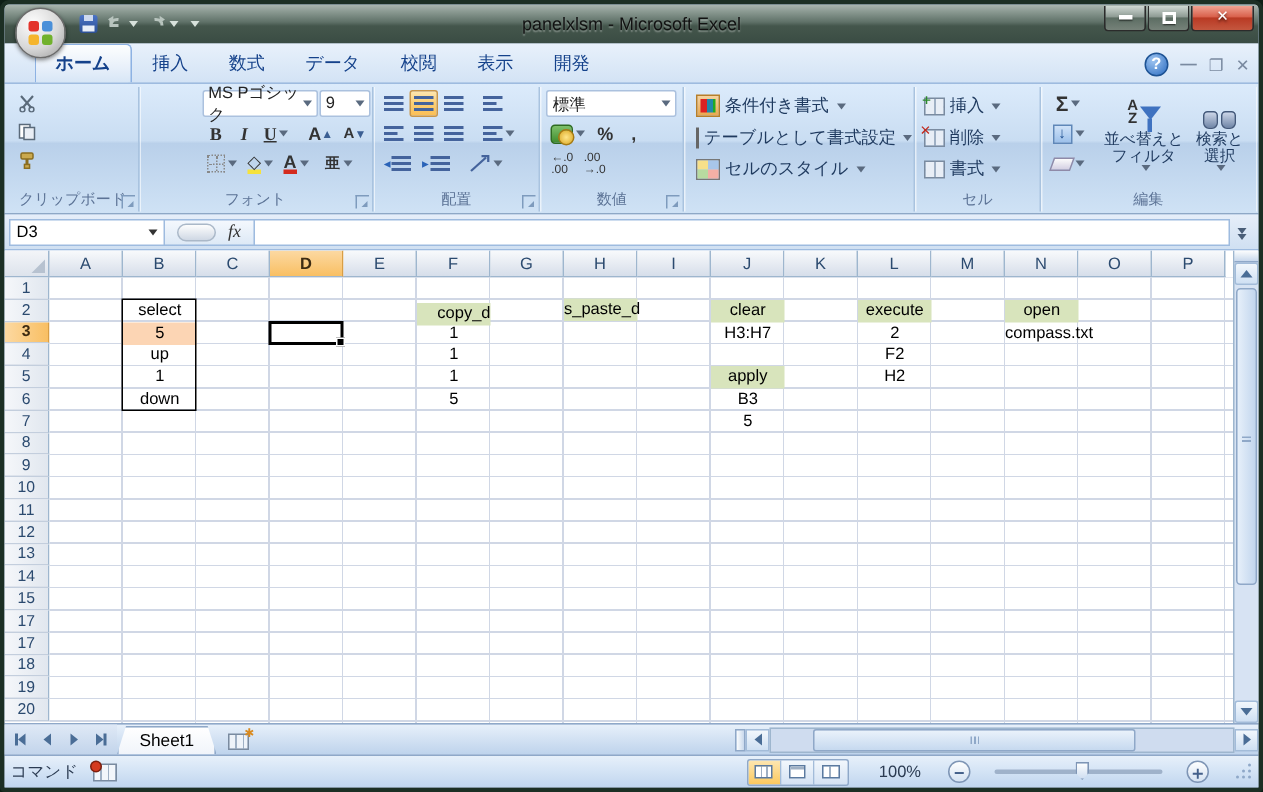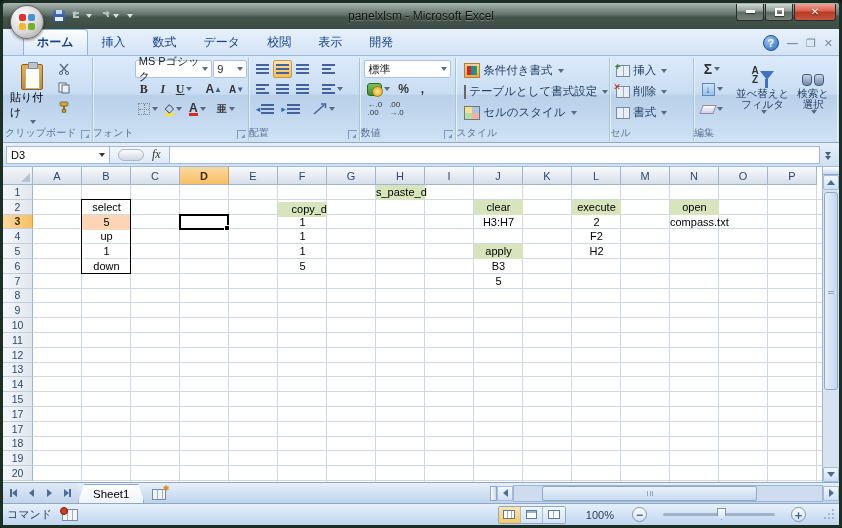--- a/index.html
+++ b/index.html
@@ -49,21 +49,21 @@
   .tabrow-right { position:absolute; right:6px; top:6px; display:flex; align-items:center; gap:8px; }
   .helpbtn { width:16px; height:16px; border-radius:50%; background:radial-gradient(circle at 35% 30%,#9fc5f1,#2a6bc0);
     color:#fff; font-weight:bold; font-size:11px; display:flex; align-items:center; justify-content:center; border:1px solid #1d5293; }
   .wb-ctl { color:#7a8aa0; font-size:11px; font-weight:bold; letter-spacing:0; }
 
   
   .ribbon { height:87px; flex:0 0 87px; background:linear-gradient(#dcebfb,#c9ddf2 44%,#b9d0ea 46%,#cfe2f5);
     display:flex; padding:2px 2px 1px 2px; border-bottom:1px solid #8ea8c6; }
   .rgroup { position:relative; border-right:1px solid #a9c3df; box-shadow:1px 0 0 rgba(255,255,255,.6);
     padding:2px 4px 14px 4px; display:flex; }
-  .rgroup-label { position:absolute; bottom:1px; left:0; right:0; text-align:left; color:#5c7396; font-size:10px; }
+  .rgroup-label { position:absolute; bottom:1px; left:0; right:0; text-align:center; color:#5c7396; font-size:10px; }
   .launcher { position:absolute; bottom:2px; right:2px; width:9px; height:9px; border-left:1px solid #7e9bbd; border-top:1px solid #7e9bbd; }
   .launcher:after { content:""; position:absolute; right:1px; bottom:1px; width:0; height:0;
     border-left:4px solid transparent; border-bottom:4px solid #7e9bbd; }
   .col { display:flex; flex-direction:column; }
   .rowline { display:flex; align-items:center; gap:1px; }
   .sbtn { display:flex; align-items:center; justify-content:center; padding:1px 2px; border:1px solid transparent; border-radius:2px; min-width:18px; height:18px; }
   .sbtn.on { background:linear-gradient(#fde6b1,#fbce74 50%,#fbbf56); border:1px solid #c79ا44; border:1px solid #c9964a; }
   .combo { background:#fff; border:1px solid #abc1de; border-radius:2px; display:flex; align-items:center;
     height:18px; padding:0 3px; font-size:11px; color:#222; }
   .combo .dar { margin-left:auto; }
@@ -282,25 +282,20 @@
       <div class="helpbtn">?</div>
       <span class="wb-ctl">—</span>
       <span class="wb-ctl">❐</span>
       <span class="wb-ctl">✕</span>
     </div>
   </div>
 
   <div class="ribbon">
 
     <div class="rgroup" style="width:88px">
-      <div class="paste-big">
-        <div class="clipboard"></div>
-        <span>貼り付け</span>
-        <div class="dar"></div>
-      </div>
       <div class="clip-tools">
         <div class="sbtn">
           <svg width="12" height="12" viewBox="0 0 12 12">
               <path d="M2 1 L9 9 M10 1 L3 9" stroke="#5a6a7a" stroke-width="1.4" fill="none"></path>
               <circle cx="3" cy="10" r="1.6" fill="none" stroke="#5a6a7a"></circle>
               <circle cx="9" cy="10" r="1.6" fill="none" stroke="#5a6a7a"></circle>
             </svg>
         </div>
         <div class="sbtn">
           <svg width="12" height="12" viewBox="0 0 12 12">
@@ -477,21 +472,20 @@
           <div class="cellstyle-ico">
               <span></span>
               <span></span>
               <span></span>
               <span></span>
             </div>
           <span>セルのスタイル</span>
             <div class="dar"></div>
         </div>
       </div>
-      <span class="rgroup-label">スタイル</span>
     </div>
 
     <div class="rgroup" style="width:84px">
       <div class="col" style="width:100%; gap:0;">
         <div class="cellrow">
           <div class="mini-grid">
               <span class="tag" style="color:#2d8a2d">＋</span>
             </div>
           <span>挿入</span>
             <div class="dar"></div>
@@ -615,21 +609,21 @@
           <div class="dcell" style="left: 49px; top: 14.8px;">select</div>
           <div class="dcell peach" style="left: 49px; top: 29.6px;">5</div>
           <div class="dcell" style="left: 49px; top: 44.4px;">up</div>
           <div class="dcell" style="left: 49px; top: 59.2px;">1</div>
           <div class="dcell" style="left: 49px; top: 74px;">down</div>
           <div class="dcell green" style="left: 245px; top: 17px; text-align: right;">copy_d</div>
           <div class="dcell" style="left: 245px; top: 29.6px;">1</div>
           <div class="dcell" style="left: 245px; top: 44.4px;">1</div>
           <div class="dcell" style="left: 245px; top: 59.2px;">1</div>
           <div class="dcell" style="left: 245px; top: 74px;">5</div>
-          <div class="dcell green" style="left: 343px; top: 0;">s_paste_d</div>
+          <div class="dcell green" style="left: 343px; top: 14px;">s_paste_d</div>
           <div class="dcell green" style="left: 441px; top: 14.8px;">clear</div>
           <div class="dcell" style="left: 441px; top: 29.6px;">H3:H7</div>
           <div class="dcell green" style="left: 441px; top: 59.2px;">apply</div>
           <div class="dcell" style="left: 441px; top: 74px;">B3</div>
           <div class="dcell" style="left: 441px; top: 88.8px;">5</div>
           <div class="dcell green" style="left: 539px; top: 14.8px;">execute</div>
           <div class="dcell" style="left: 539px; top: 29.6px;">2</div>
           <div class="dcell" style="left: 539px; top: 44.4px;">F2</div>
           <div class="dcell" style="left: 539px; top: 59.2px;">H2</div>
           <div class="dcell green" style="left: 637px; top: 14.8px;">open</div>

